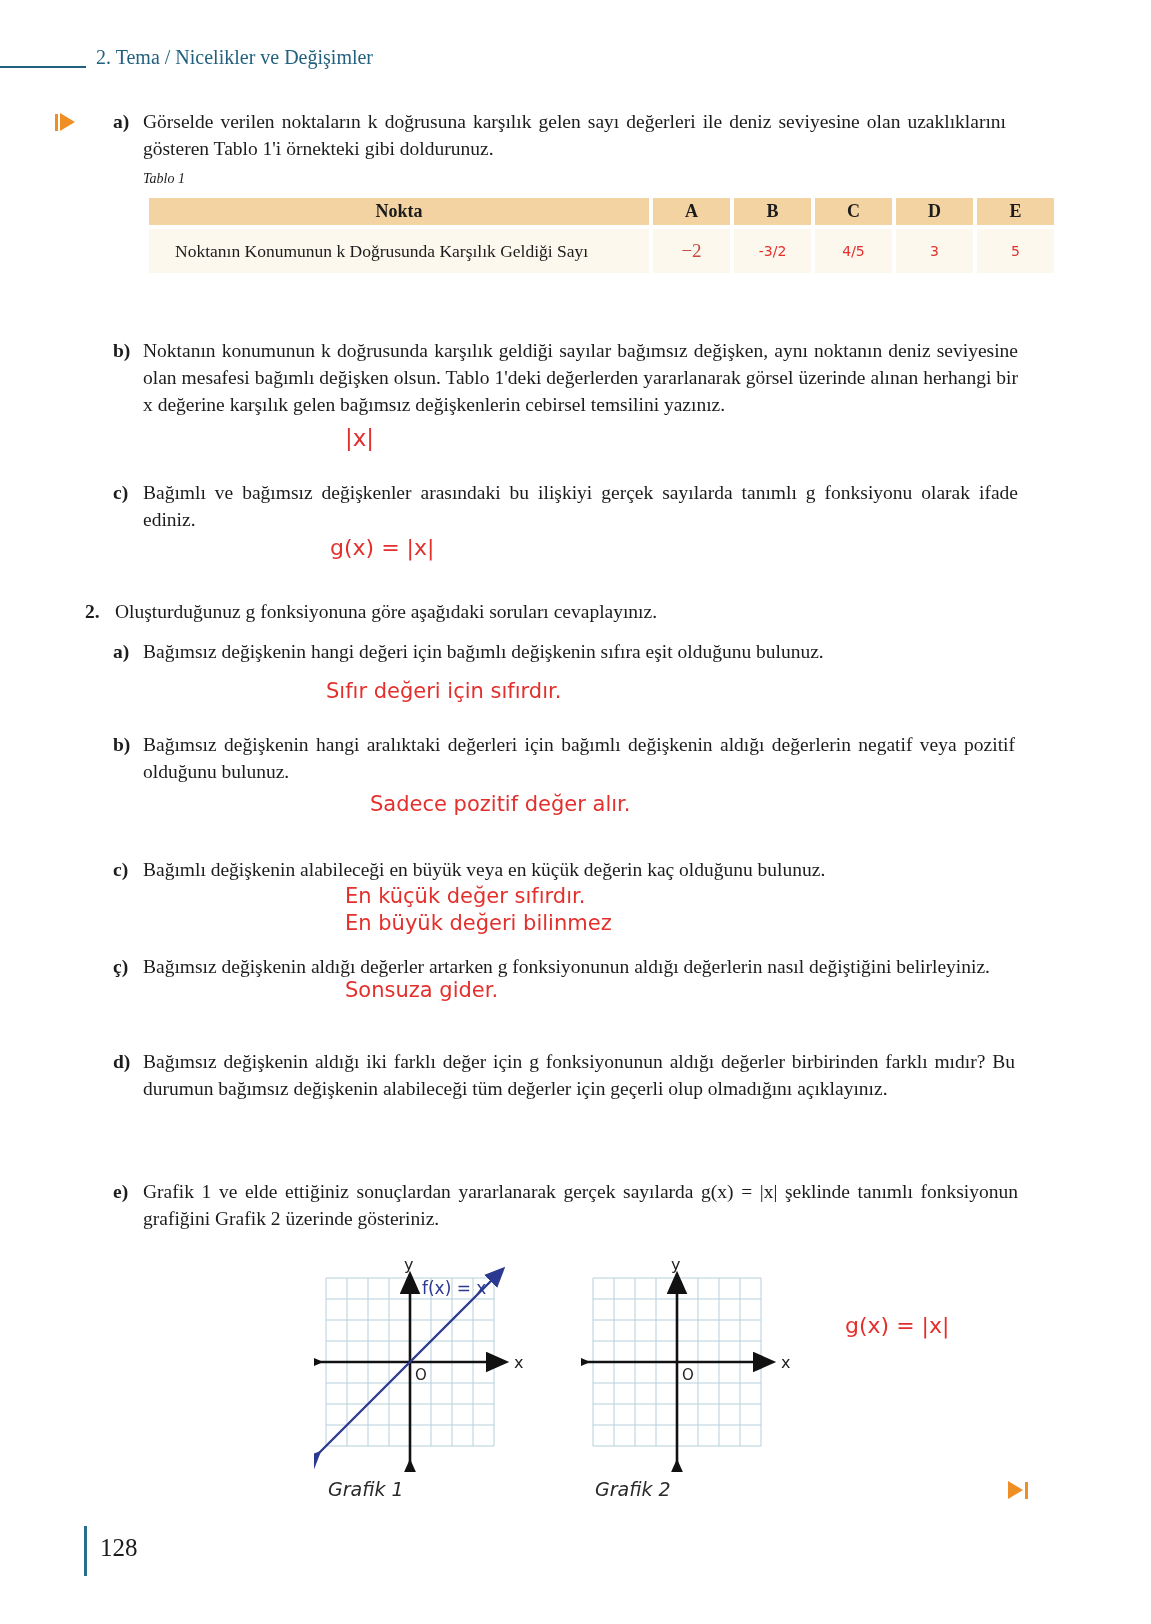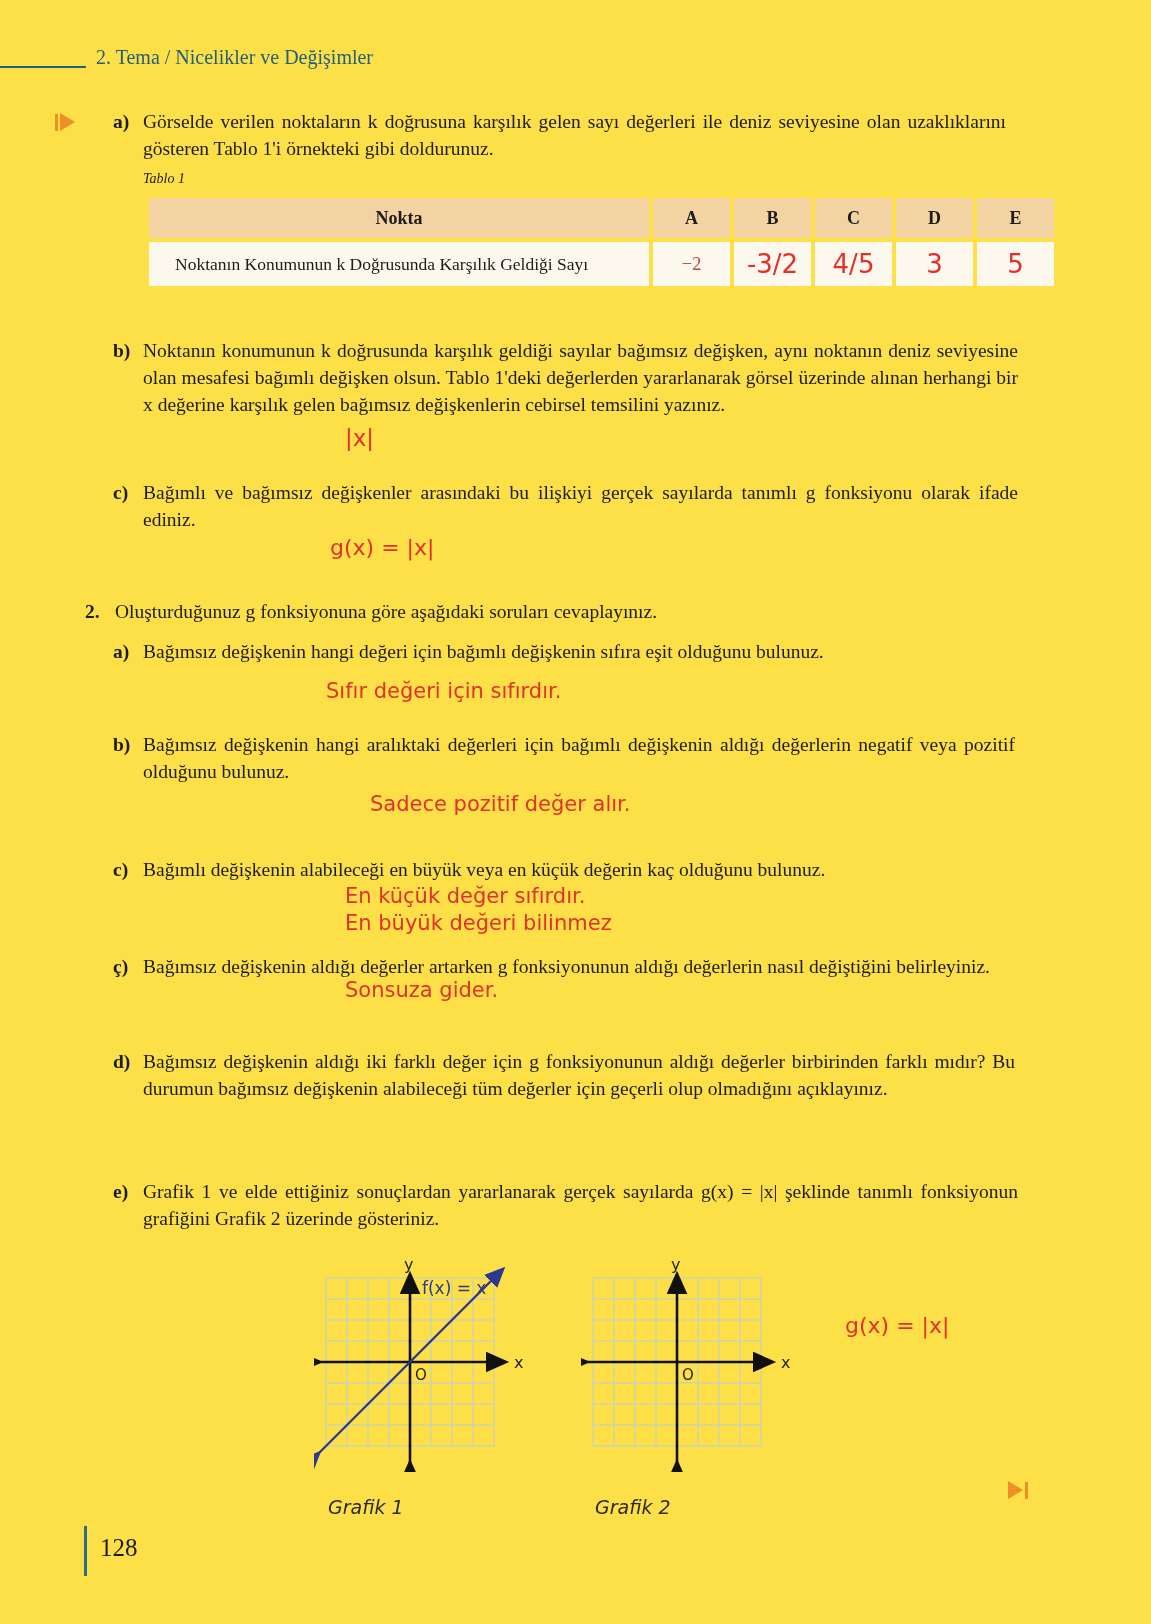--- a/index.html
+++ b/index.html
@@ -1,55 +1,55 @@
 <!DOCTYPE html>
 <html><head>
 <meta charset="utf-8">
 <style>
   html,body { margin:0; padding:0; background:#e8e8e8; }
   .page {
     position:relative; width:1151px; height:1624px; margin:0 auto;
-    background:#fde047; font-family:"Liberation Serif", serif; color:#1c1c1c;
+    background:#ffffff; font-family:"Liberation Serif", serif; color:#1c1c1c;
     overflow:hidden;
   }
   
   .header-rule { position:absolute; top:66px; left:0; width:86px; height:2px; background:#21607e; }
   .header-title { position:absolute; top:46px; left:96px; font-size:20px; color:#21607e; }
 
   
   .item { position:absolute; display:flex; font-size:19.5px; line-height:27px; }
   .item-label { font-weight:bold; width:30px; flex-shrink:0; }
   .item-text { flex:1; text-align:justify; }
 
   
   .answer {
     position:absolute; font-family:"DejaVu Sans", sans-serif;
     color:#e3302d; font-size:21px; line-height:27px; white-space:pre-line;
   }
 
   
   .tablo-caption { position:absolute; top:171px; left:143px; font-size:14px; font-style:italic; }
   table.t1 { position:absolute; top:194px; left:145px; border-collapse:separate; border-spacing:4px; }
-  .t1 th { background:#f3d3a2; font-size:18px; font-weight:bold; height:40px; padding:0 6px; }
+  .t1 th { background:#f3d3a2; font-size:18px; font-weight:bold; height:27px; padding:0 6px; }
   .t1 td { height:42px; }
   .t1 tr.r1 td { background:#fdf8ee; }
   .t1 tr.r2 td { background:#f8e8d0; }
   .t1 td.rowlabel { font-size:17.5px; padding:0 26px; width:448px; }
   .t1 th.valcol, .t1 td.val { width:65px; text-align:center; }
-  .t1 td.val { color:#e3302d; font-family:"DejaVu Sans", sans-serif; font-size:26px; }
+  .t1 td.val { color:#e3302d; font-family:"DejaVu Sans", sans-serif; font-size:14px; }
   .t1 td.val.printed { color:#c3493c; font-family:"Liberation Serif", serif; font-size:19px; }
 
   
   .marker { position:absolute; display:flex; align-items:center; gap:2px; }
   .marker .bar { width:3px; height:17px; background:#ee8e25; }
   .marker .tri { width:0; height:0; border-top:9px solid transparent; border-bottom:9px solid transparent; border-left:15px solid #ee8e25; }
 
   
   .figure { position:absolute; }
-  .figure .caption { margin-left:14px; margin-top:20px; font-family:"DejaVu Sans", sans-serif; font-style:italic; font-size:19px; color:#2a2a2a; }
+  .figure .caption { margin-left:14px; margin-top:2px; font-family:"DejaVu Sans", sans-serif; font-style:italic; font-size:19px; color:#2a2a2a; }
 
   
   .pagenum-rule { position:absolute; top:1526px; left:84px; width:3px; height:50px; background:#2a6d8c; }
   .pagenum { position:absolute; top:1534px; left:100px; font-size:25px;font-family:Liberation Serif, serif; }
 </style>
 </head>
 <body>
 
 <div class="page">
 

